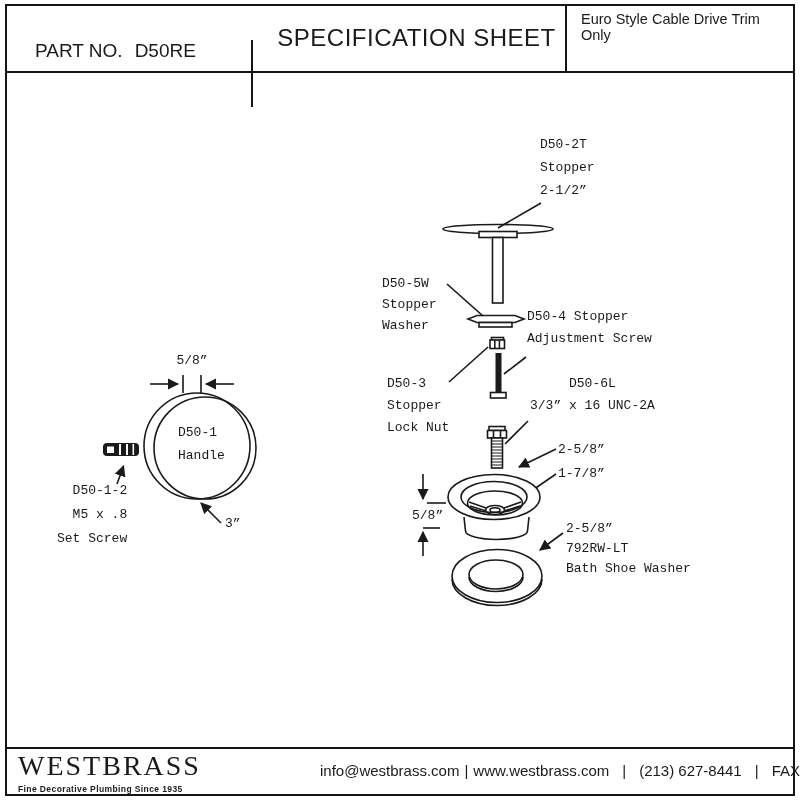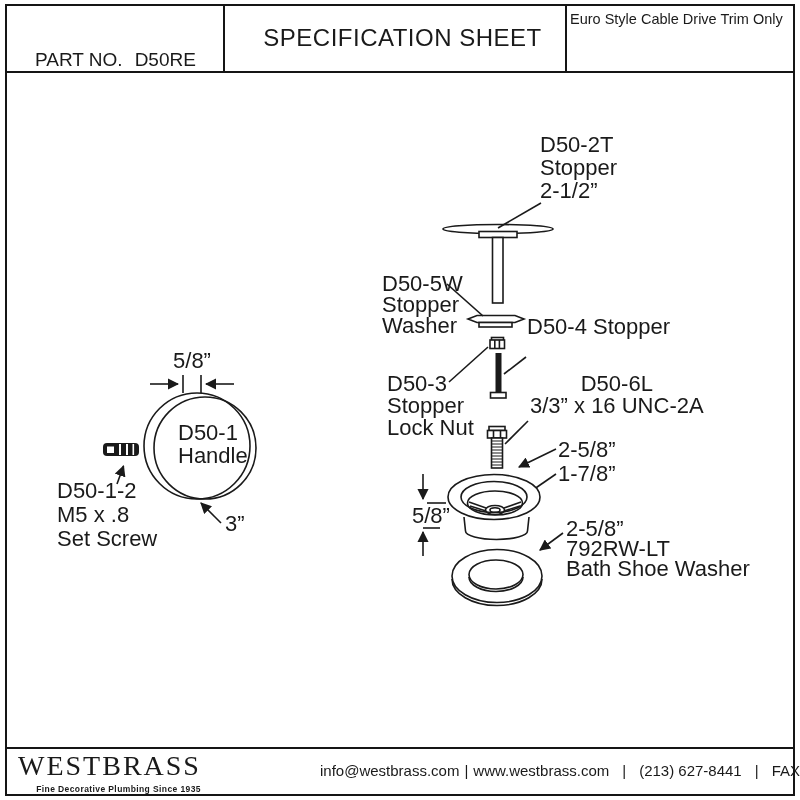--- a/index.html
+++ b/index.html
@@ -2,40 +2,40 @@
 <html><head>
 <meta charset="utf-8">
 <style>
   html,body{margin:0;padding:0;background:#fff;}
   .screen{position:relative;width:800px;height:800px;background:#fff;overflow:hidden;
           font-family:"Liberation Sans",sans-serif;color:#1a1a1a;}
   .outer-border{position:absolute;left:5px;top:4px;width:786px;height:788px;border:2px solid #151515;}
   
   .header{position:absolute;left:5px;top:4px;width:790px;height:67px;display:flex;}
   .hcell{box-sizing:border-box;height:100%;}
-  .hcell1{width:220px;border-right:2px solid #151515;display:flex;align-items:flex-end;padding-left:30px;
-          font-size:19px;}
+  .hcell1{width:248px;border-right:2px solid #151515;display:flex;align-items:flex-start;padding-left:30px;
+          font-size:19px;margin-top:36px;}
   .hcell1 .gap{display:inline-block;width:12px;}
   .hcell2{flex:1;border-right:2px solid #151515;display:flex;align-items:center;justify-content:center;
           font-size:24px;letter-spacing:.5px;padding-left:15px;}
-  .hcell3{width:228px;padding:7px 8px 0 3px;font-size:14.5px;box-sizing:border-box;}
+  .hcell3{width:228px;padding:7px 8px 0 14px;font-size:14.5px;box-sizing:border-box;}
   .header-sep{position:absolute;left:5px;top:71px;width:790px;height:2px;background:#151515;}
   
   .footer-sep{position:absolute;left:5px;top:747px;width:790px;height:2px;background:#151515;}
-  .logo{position:absolute;left:18px;top:753px;text-align:right;}
+  .logo{position:absolute;left:18px;top:753px;text-align:left;}
   .logo-word{font-family:"Liberation Serif","DejaVu Serif",serif;font-size:28px;letter-spacing:2px;
              line-height:26px;white-space:nowrap;}
   .logo-tag{font-size:8.5px;font-weight:bold;letter-spacing:.4px;margin-top:5px;white-space:nowrap;}
   .contact{position:absolute;left:320px;top:762px;width:462px;font-size:15px;white-space:nowrap;
            text-align:right;}
   .contact .sep-tight{margin:0 5px;}
   .contact .sep-wide{margin:0 13px;}
   
-  .lbl{position:absolute;font-size:22px;line-height:23px;white-space:nowrap;}
-  .lh22{line-height:22px;} .lh21{line-height:21px;} .lh20{line-height:20px;} .lh24{line-height:24px;}
+  .lbl{position:absolute;font-size:13px;line-height:23px;white-space:nowrap;font-family:Liberation Mono, monospace;}
+  .lh22{line-height:22px;} .lh21{line-height:21px;} .lh20{line-height:20px;} .lh24{line-height:24px;text-align:right;}
   .diagram-svg{position:absolute;left:0;top:0;width:800px;height:800px;}
 </style>
 </head>
 <body>
 
 <div class="screen">
 
   <div class="outer-border"></div>
 
   <div class="header">
@@ -158,22 +158,23 @@
     <div>Stopper</div>
     <div>2-1/2”</div>
   </div>
 
   <div class="lbl lh21" style="left:382px;top:273px;">
     <div>D50-5W</div>
     <div>Stopper</div>
     <div>Washer</div>
   </div>
 
-  <div class="lbl lh22" style="left:527px;top:316px;">
+  <div class="lbl lh22" style="left:527px;top:306px;">
     <div>D50-4 Stopper</div>
+    <div>Adjustment Screw</div>
   </div>
 
   <div class="lbl lh22" style="left:387px;top:373px;">
     <div>D50-3</div>
     <div>Stopper</div>
     <div>Lock Nut</div>
   </div>
 
   <div class="lbl lh22" style="left:530px;top:373px;text-align:center;">
     <div>D50-6L</div>

